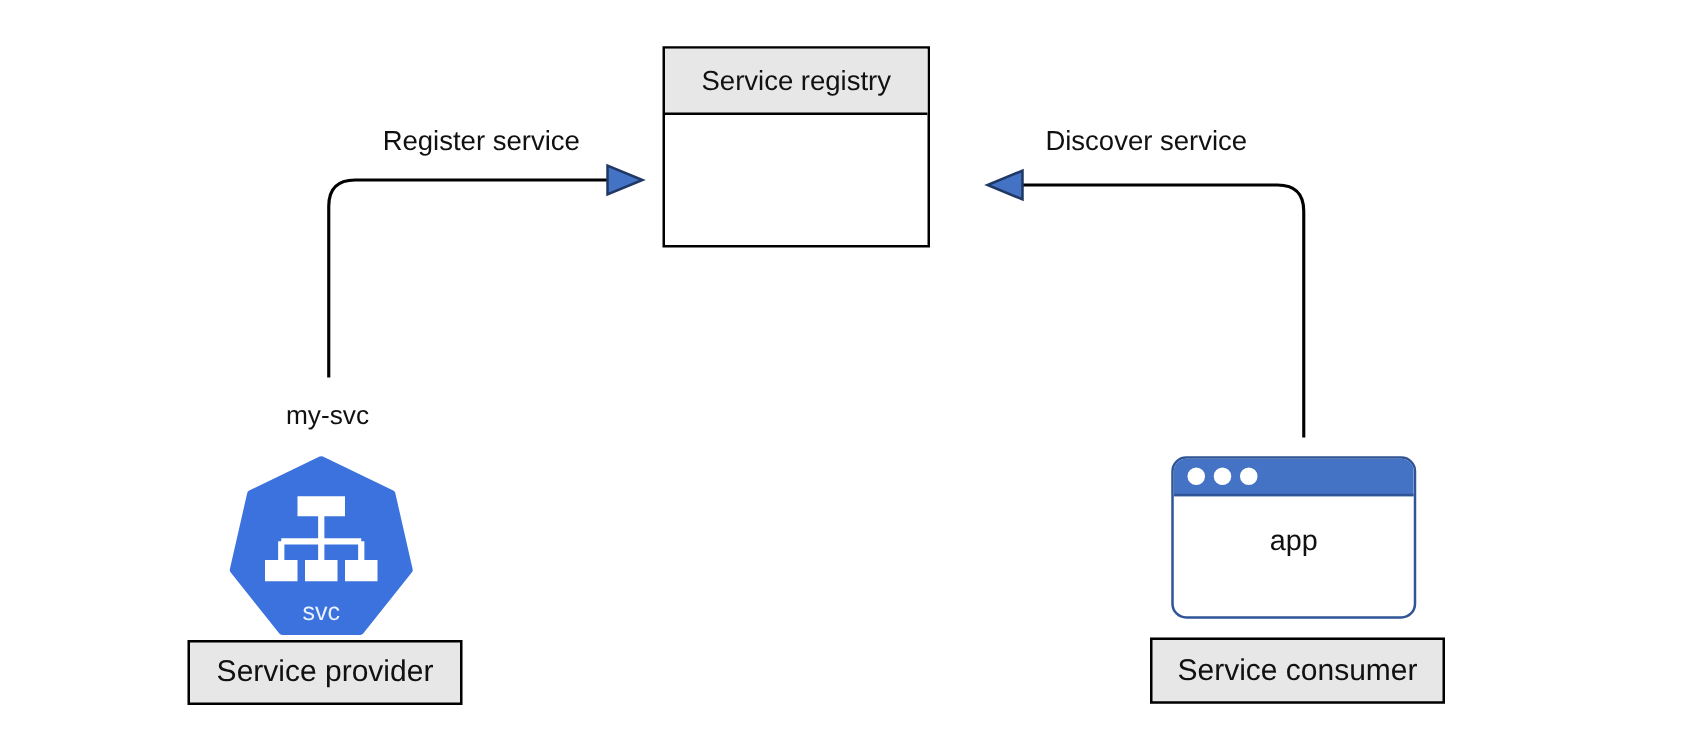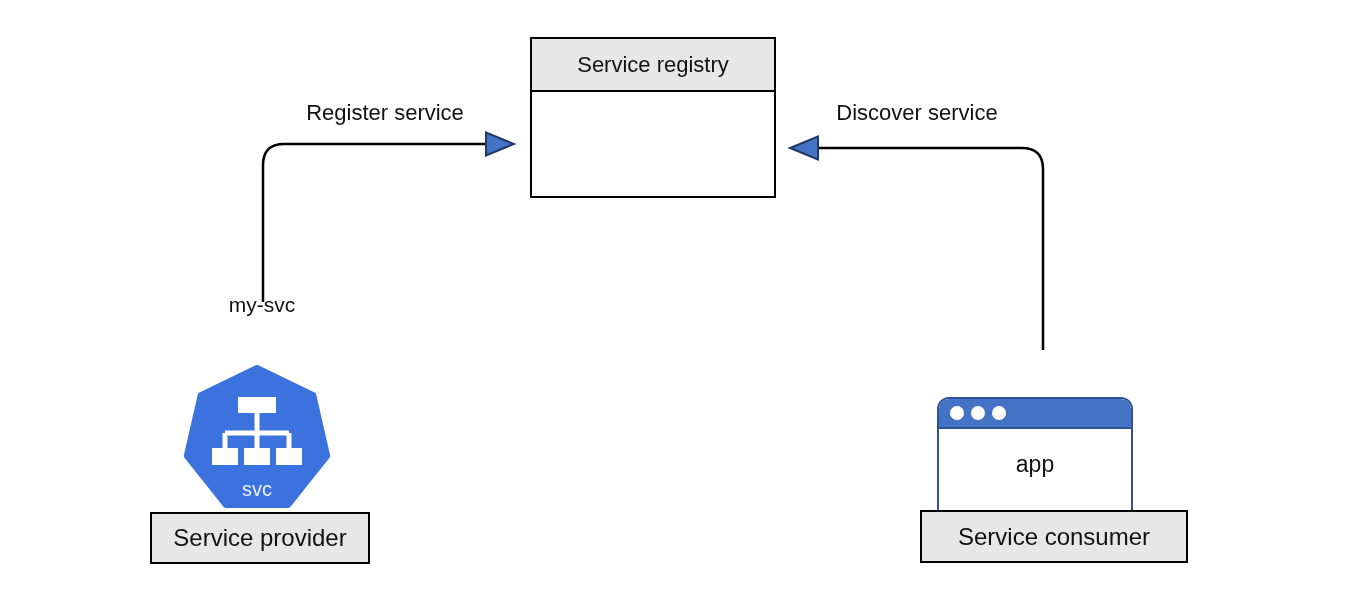--- a/index.html
+++ b/index.html
@@ -17,21 +17,21 @@
     position: absolute;
     left: 0; top: 0;
     width: 1366px; height: 596px;
     pointer-events: none;
   }
   .node-box {
     position: absolute;
     border: 2px solid #000000;
     background: #ffffff;
   }
-  .registry-box { left: 530px; top: 37px; width: 246px; height: 161px; text-align: right; }
+  .registry-box { left: 530px; top: 37px; width: 214px; height: 161px; text-align: right; }
   .registry-header {
     height: 53px;
     background: #E7E7E7;
     border-bottom: 2px solid #000000;
     display: flex; align-items: center; justify-content: center;
     font-size: 22px;
   }
   .registry-body {
     padding: 30px 0 0 10px;
     font-size: 22px;
@@ -45,41 +45,40 @@
   }
   .register-label { left: 265px; }
   .discover-label { left: 797px; }
   .svc-caption {
     position: absolute;
     width: 200px;
     left: 162px;
     text-align: center;
     font-size: 21px;
   }
-  .svc-name { top: 293px; }
+  .svc-name { top: 321px; }
   .svc-ip { top: 341px; }
   .k8s-icon-svg { position: absolute; left: 180px; top: 362px; pointer-events: none; }
   .gray-label-box {
     position: absolute;
     border: 2.5px solid #000000;
     background: #E7E7E7;
     display: flex; align-items: center; justify-content: center;
     font-size: 24px;
   }
   .provider-box { left: 150px; top: 512px; width: 220px; height: 52px; }
-  .consumer-box { left: 920px; top: 510px; width: 268px; height: 53px; }
+  .consumer-box { left: 920px; top: 510px; width: 236px; height: 53px; }
   .app-window {
     position: absolute;
     left: 937px; top: 365px;
     width: 196px; height: 130px;
     background: #ffffff;
     border: 2.5px solid #2F5597;
     border-radius: 12px;
     overflow: hidden;
-    margin-top: 32px;
   }
   .app-titlebar {
     height: 30px;
     background: #4472C4;
     border-bottom: 2px solid #2F5597;
     display: flex;
     align-items: center;
     padding-left: 11px;
     gap: 7px;
   }

